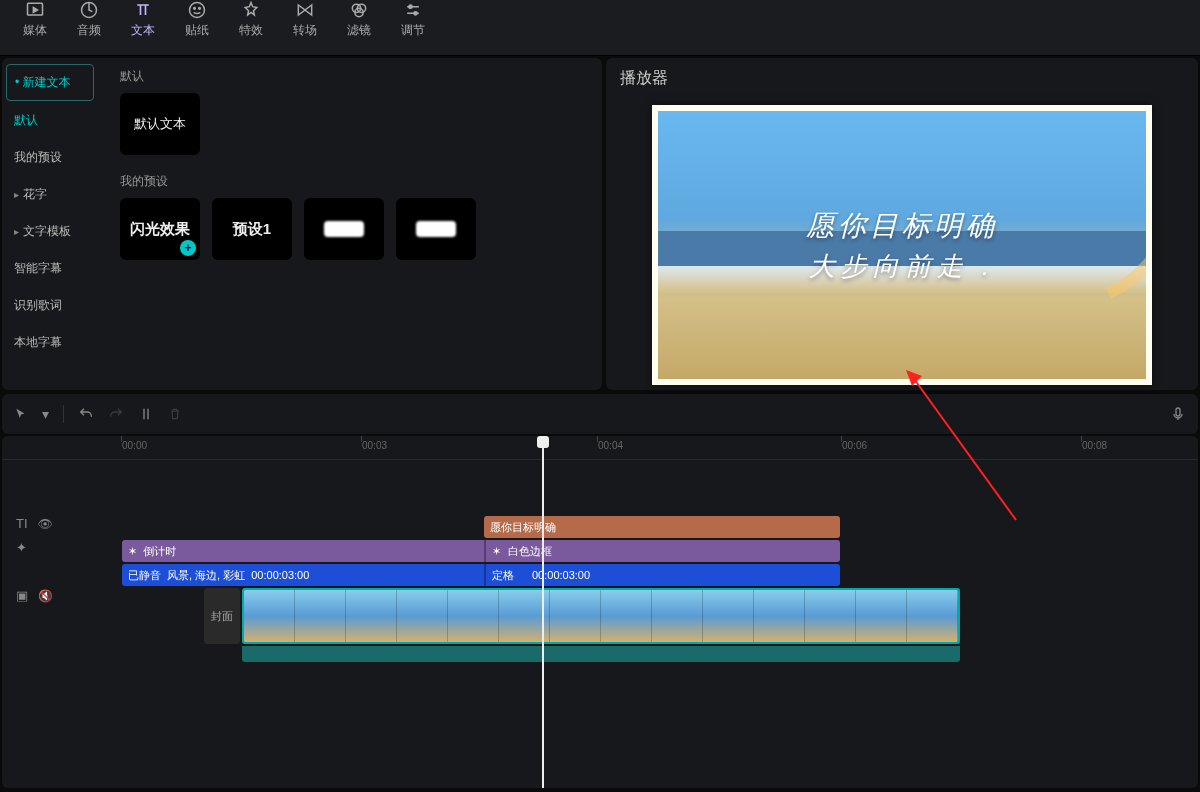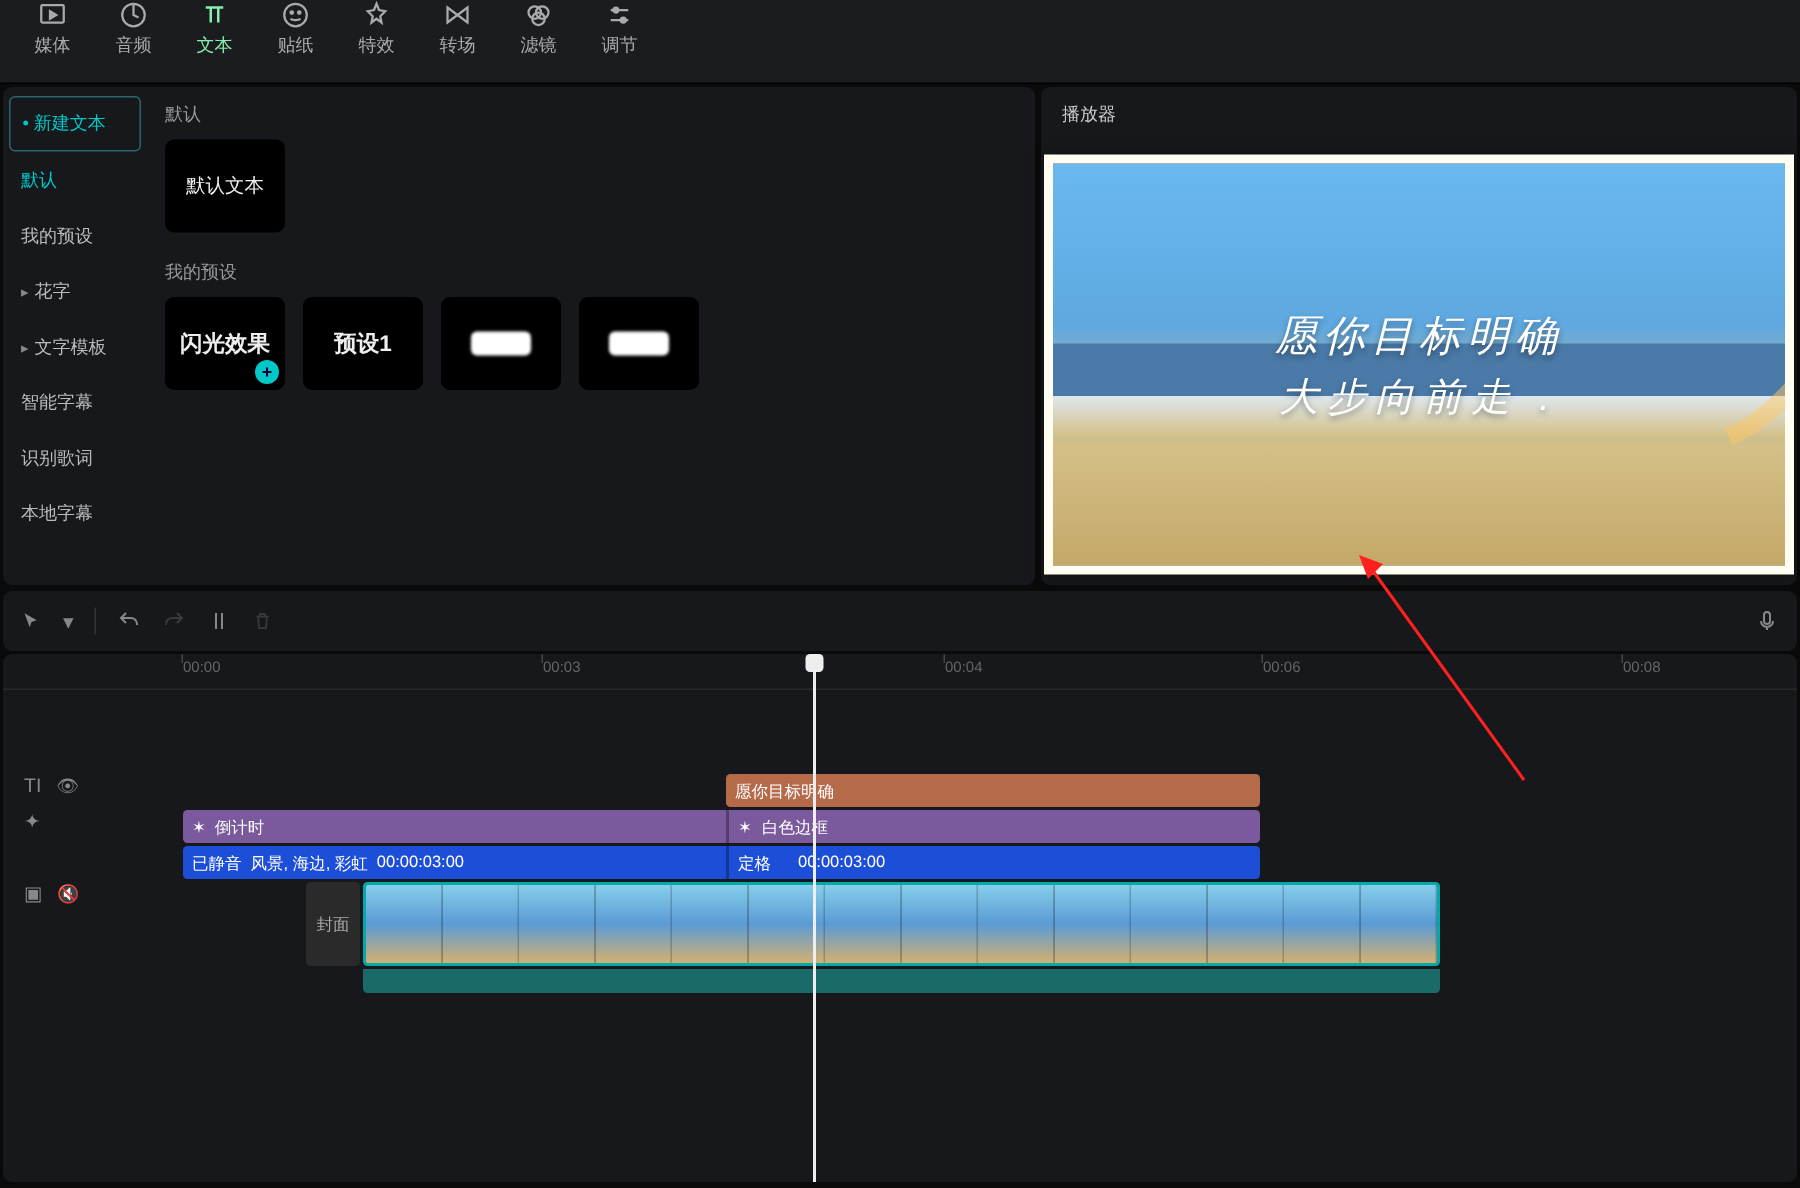--- a/index.html
+++ b/index.html
@@ -1,36 +1,36 @@
 <!DOCTYPE html>
 <html><head>
 <meta charset="utf-8">
 <style>
 * { margin:0; padding:0; box-sizing:border-box; font-family:"Microsoft YaHei",sans-serif; }
 body { background:#0a0a0a; color:#ccc; overflow:hidden; width:1200px; height:792px; position:relative; }
 .top-tabs { display:flex; background:#1a1c20; height:56px; padding:0 8px; border-bottom:1px solid #000; }
 .top-tab { display:flex; flex-direction:column; align-items:center; width:54px; cursor:pointer; color:#aaa; font-size:12px; gap:2px; }
-.top-tab.active { color:#86efac; }
+.top-tab.active { color:#c4b5fd; }
 .top-tab .ic { width:20px; height:20px; }
 .main-row { display:flex; height:336px; }
-.left-panel { width:688px; background:#17181b; display:flex; border-radius:6px; margin:2px; }
+.left-panel { width:600px; background:#17181b; display:flex; border-radius:6px; margin:2px;gap:10px; }
 .sidebar { width:96px; padding:6px 4px; display:flex; flex-direction:column; gap:2px; }
 .side-btn { padding:9px 8px; font-size:12px; color:#bbb; border-radius:4px; cursor:pointer; text-align:left; }
 .side-btn.accent { color:#00c8c8; border:1px solid #2a666a; }
 .side-btn.active { color:#00c8c8; }
 .side-btn .tri::before { content:"▸"; margin-right:4px; font-size:10px; color:#888; }
 .lib-area { flex:1; padding:10px 12px; }
 .lib-title { font-size:12px; color:#999; margin-bottom:8px; }
 .thumb-row { display:flex; gap:12px; margin-bottom:18px; }
 .thumb { width:80px; height:62px; background:#000; border-radius:6px; display:flex; align-items:center; justify-content:center; color:#eee; font-size:13px; position:relative; cursor:pointer; }
 .thumb .add { position:absolute; right:4px; bottom:4px; width:16px; height:16px; background:#00c8c8; border-radius:50%; color:#003; font-size:12px; display:flex; align-items:center; justify-content:center; }
 .thumb.bold { font-weight:700; font-size:15px; }
 .thumb .blob { width:40px; height:16px; background:#fff; border-radius:4px; filter:blur(1px); }
 .player-panel { flex:1; background:#17181b; margin:2px; border-radius:6px; display:flex; flex-direction:column; }
-.player-title { font-size:12px; color:#ccc; padding:10px 14px; }
+.player-title { font-size:16px; color:#ccc; padding:10px 14px; }
 .preview-wrap { flex:1; display:flex; align-items:center; justify-content:center; }
 .preview { width:500px; height:280px; position:relative; background:linear-gradient(#6ab8f0 0%,#5fa8e0 40%,#d4c088 70%,#c4a868 100%); border:6px solid #fffef0; box-shadow:0 0 8px rgba(0,0,0,.5); overflow:hidden; }
 .rainbow { position:absolute; right:-40px; top:-60px; width:260px; height:260px; border-radius:50%; border:12px solid transparent; border-top-color:rgba(255,100,100,.5); border-right-color:rgba(255,200,100,.5); transform:rotate(20deg); }
 .sea { position:absolute; left:0; right:0; top:45%; height:20%; background:#4a7aa8; }
 .foam { position:absolute; left:0; right:0; top:58%; height:10%; background:linear-gradient(#dde8ee,#d4c088); }
 .overlay-txt { position:absolute; top:36%; left:0; right:0; text-align:center; color:#fff; font-style:italic; font-family:"STKaiti",cursive; text-shadow:0 2px 4px rgba(0,0,0,.4); }
 .overlay-txt div:first-child { font-size:28px; letter-spacing:4px; }
 .overlay-txt div:last-child { font-size:26px; letter-spacing:6px; margin-top:4px; }
 .player-controls { display:flex; align-items:center; padding:8px 14px; font-size:12px; gap:12px; }
 .tc-cur { color:#00c8c8; }
@@ -218,21 +218,21 @@
         <rect x="9" y="3" width="6" height="12" rx="3"></rect>
         <path d="M6 12a6 6 0 0012 0M12 18v3"></path>
       </svg>
     </span>
 </div>
 
 <div class="timeline">
   <div class="ruler">
     <span class="tick" style="left:120px">00:00</span>
     <span class="tick" style="left:360px">00:03</span>
-    <span class="tick" style="left:628px">00:04</span>
+    <span class="tick" style="left:596px">00:04</span>
     <span class="tick" style="left:840px">00:06</span>
     <span class="tick" style="left:1080px">00:08</span>
   </div>
   <div class="playhead"></div>
 
   <div class="tracks">
 
     <div class="track">
       <div class="track-head">
         <span class="ic">TI</span>

